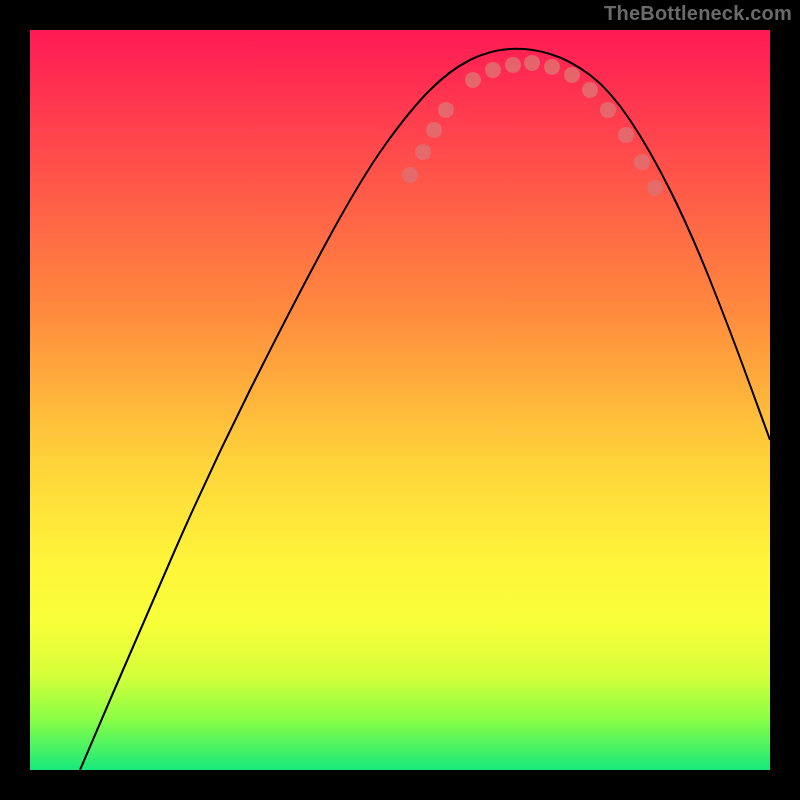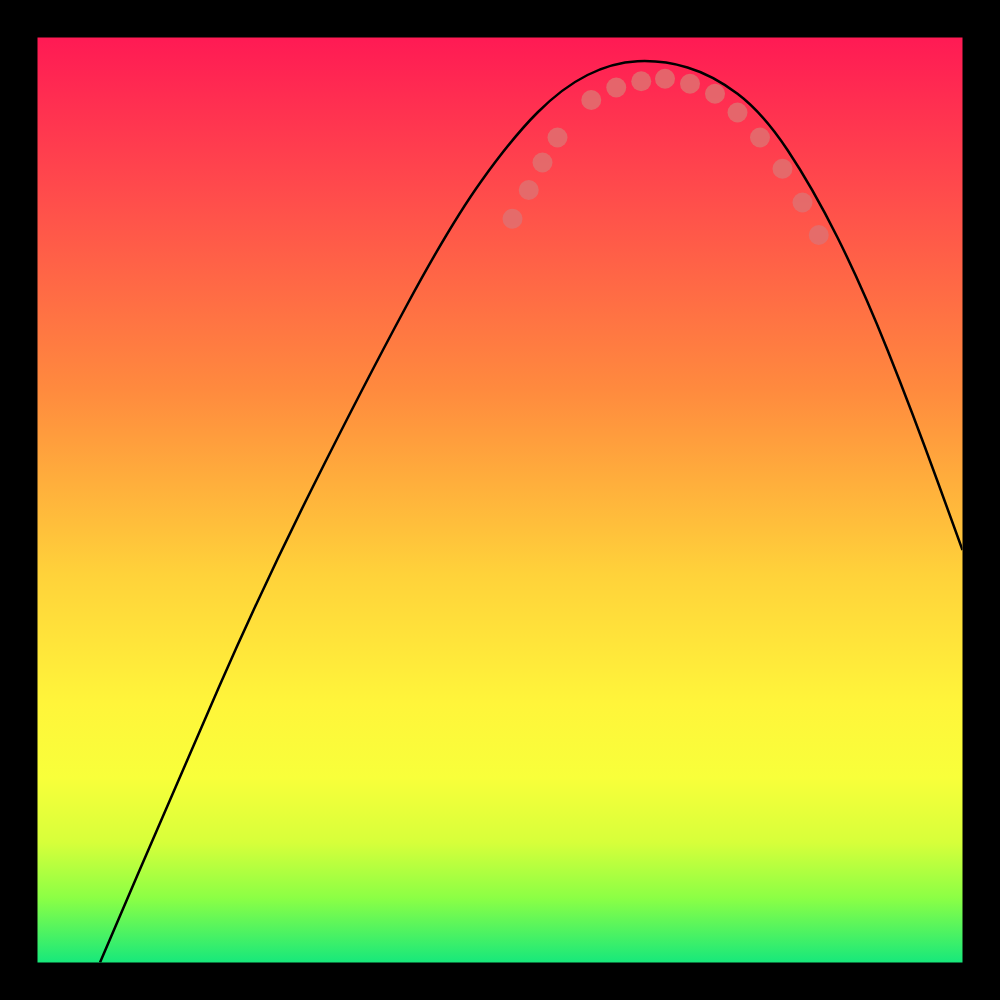--- a/index.html
+++ b/index.html
@@ -51,20 +51,21 @@
     left: 0;
     top: 0;
     width: 740px;
     height: 740px;
   }
 </style>
 </head>
 <body>
 
 <div class="frame">
+  <div class="watermark">TheBottleneck.com</div>
 
   <div class="plot">
     <svg class="overlay" viewBox="0 0 740 740" preserveAspectRatio="none">
       <path id="curve-path" fill="none" d="M 50 740 Q 50 740 80 670 Q 110 600 145 520 Q 180 440 220 360 Q 260 280 295 215 Q 330 150 355 115 Q 380 80 400 60 Q 420 40 440 30 Q 460 20 480 19 Q 500 18 520 24 Q 540 30 560 45 Q 580 60 600 90 Q 620 120 640 160 Q 660 200 680 250 Q 700 300 720 355 T 740 410" stroke="#000000" stroke-width="2"></path>
       <g id="markers-group">
           <circle cx="380" cy="145" r="8" fill="#e07070" fill-opacity="0.85"></circle>
           <circle cx="393" cy="122" r="8" fill="#e07070" fill-opacity="0.85"></circle>
           <circle cx="404" cy="100" r="8" fill="#e07070" fill-opacity="0.85"></circle>
           <circle cx="416" cy="80" r="8" fill="#e07070" fill-opacity="0.85"></circle>
           <circle cx="443" cy="50" r="8" fill="#e07070" fill-opacity="0.85"></circle>

